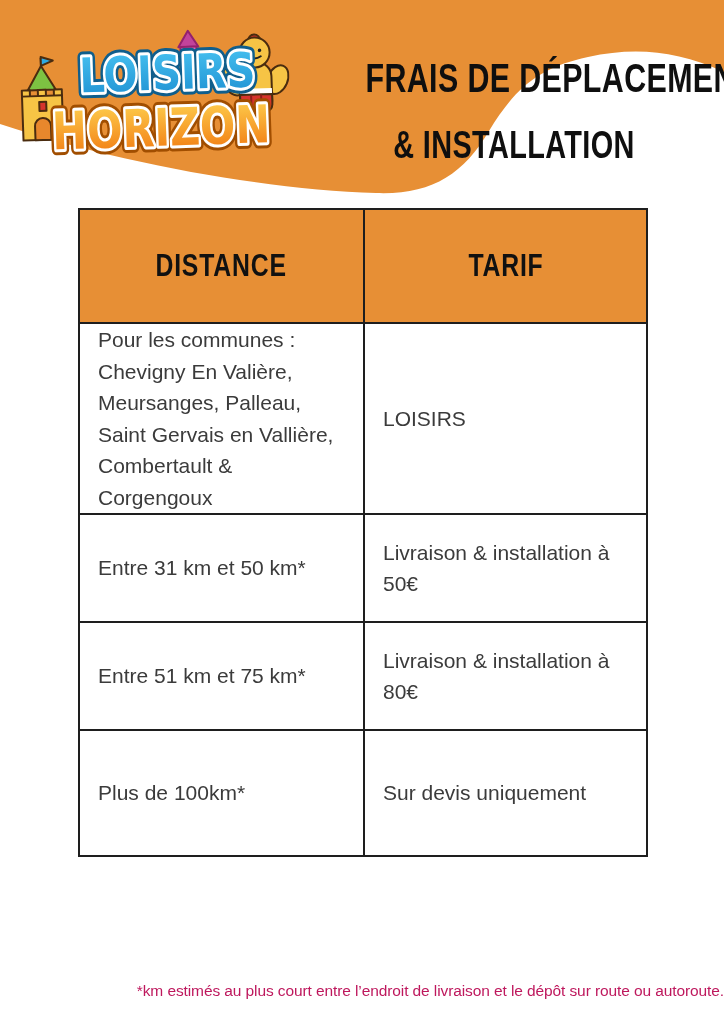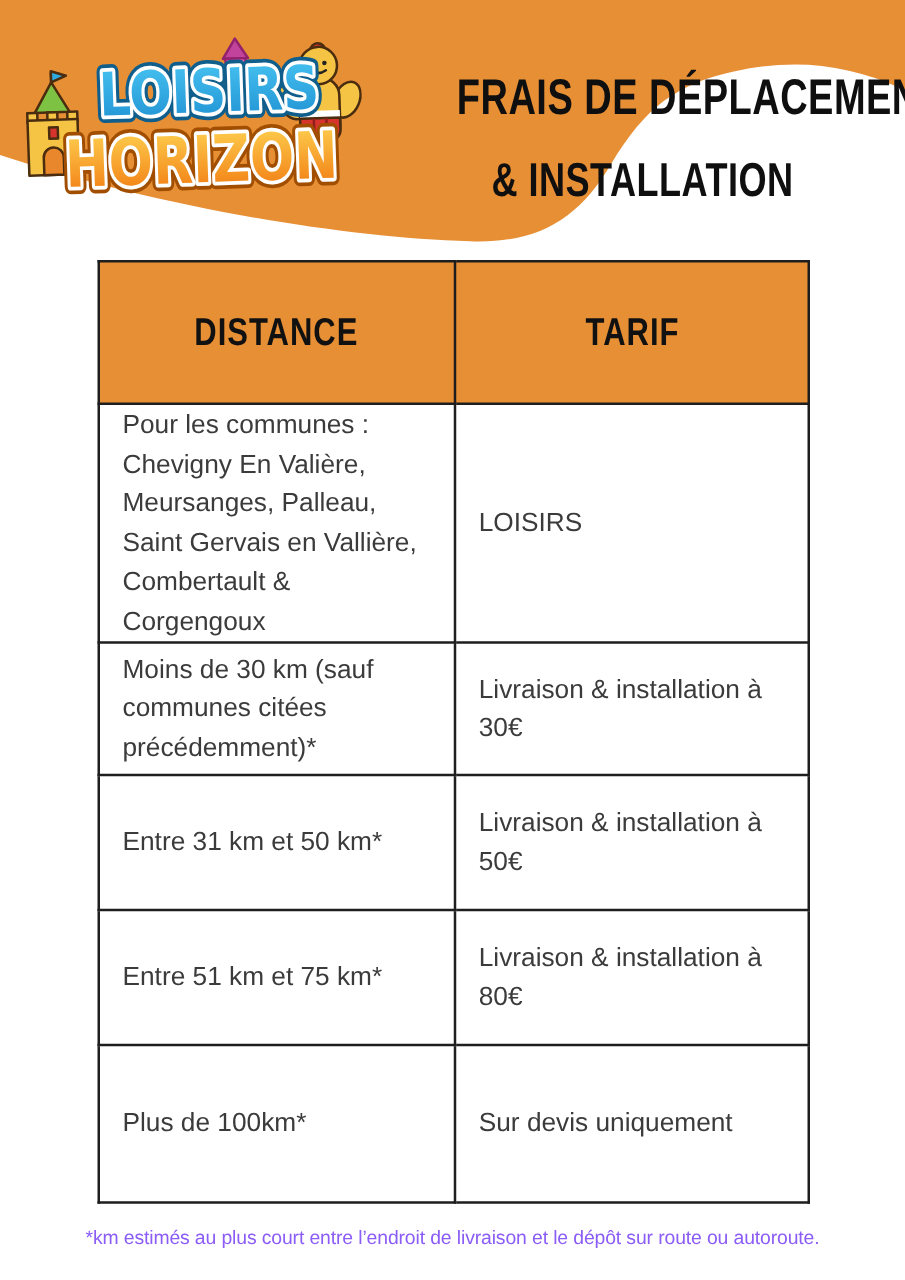--- a/index.html
+++ b/index.html
@@ -51,21 +51,21 @@
   #fees tr.r1{height:109px;}
   #fees tr.r2{height:106px;}
   #fees tr.r3{height:108px;padding-left:22px;}
   #fees tr.r4{height:108px;}
   #fees tr.r5{height:112px;}
   #fees tr.r6{height:126px;}
 
   
   #footnote{
     position:absolute;left:0;top:982px;width:724px;
-    text-align:center;color:#8b5cf6;font-size:15.5px;letter-spacing:-0.1px;
+    text-align:right;color:#be185d;font-size:15.5px;letter-spacing:-0.1px;
   }
 </style>
 </head>
 <body>
 
 <div id="page">
 
   <svg id="wave" viewBox="0 0 724 235" preserveAspectRatio="none" aria-hidden="true">
     <path fill="#E78F35" d="M0,0 H724 V72
          C676,50 634,47 588,57
@@ -156,24 +156,20 @@
         <th>
           <span class="hinner">TARIF</span>
         </th>
       </tr>
     </thead>
     <tbody>
       <tr class="r1">
         <td>Pour les communes : Chevigny En Valière, Meursanges, Palleau, Saint Gervais en Vallière, Combertault &amp; Corgengoux</td>
         <td>LOISIRS</td>
       </tr>
-      <tr class="r2">
-        <td>Moins de 30 km (sauf communes citées précédemment)*</td>
-        <td>Livraison &amp; installation à 30€</td>
-      </tr>
       <tr class="r3">
         <td>Entre 31 km et 50 km*</td>
         <td>Livraison &amp; installation à 50€</td>
       </tr>
       <tr class="r4">
         <td>Entre 51 km et 75 km*</td>
         <td>Livraison &amp; installation à 80€</td>
       </tr>
       <tr class="r6">
         <td>Plus de 100km*</td>

